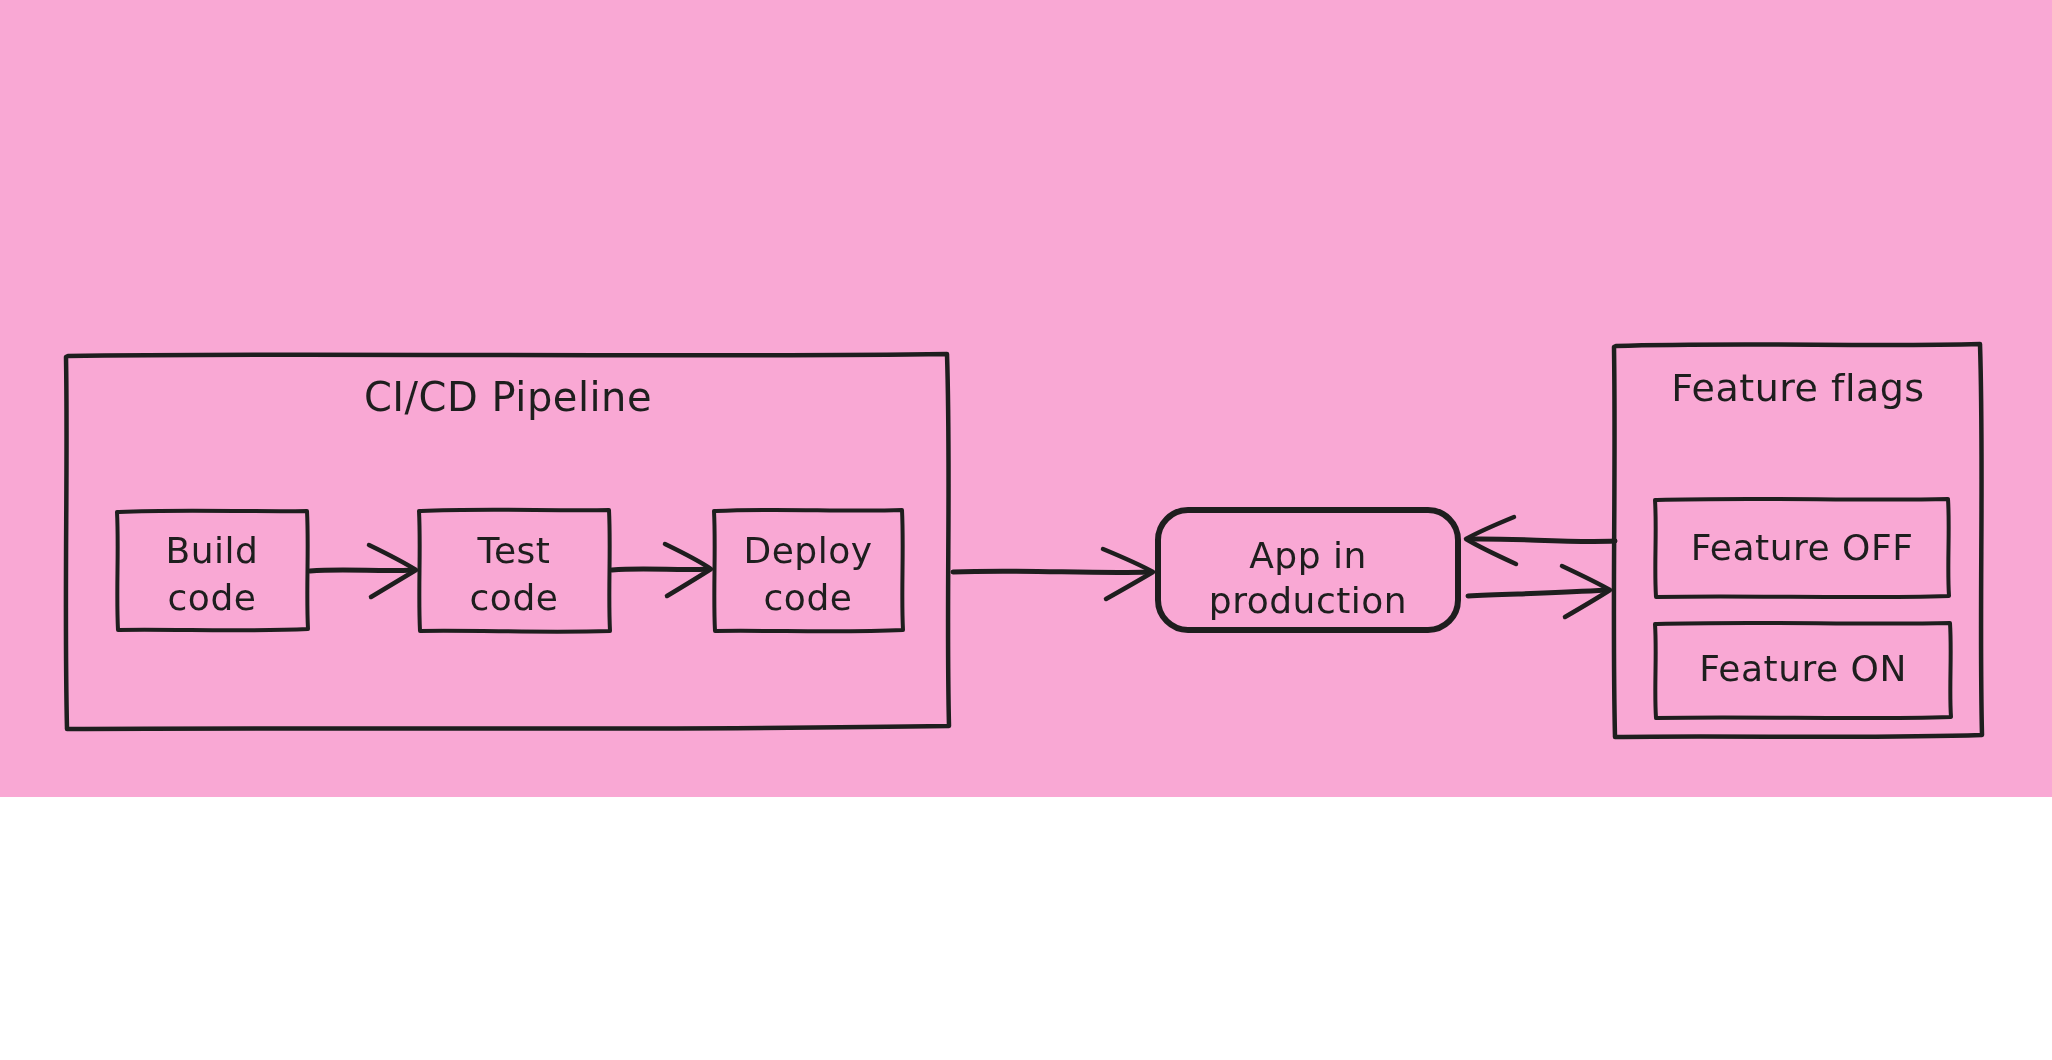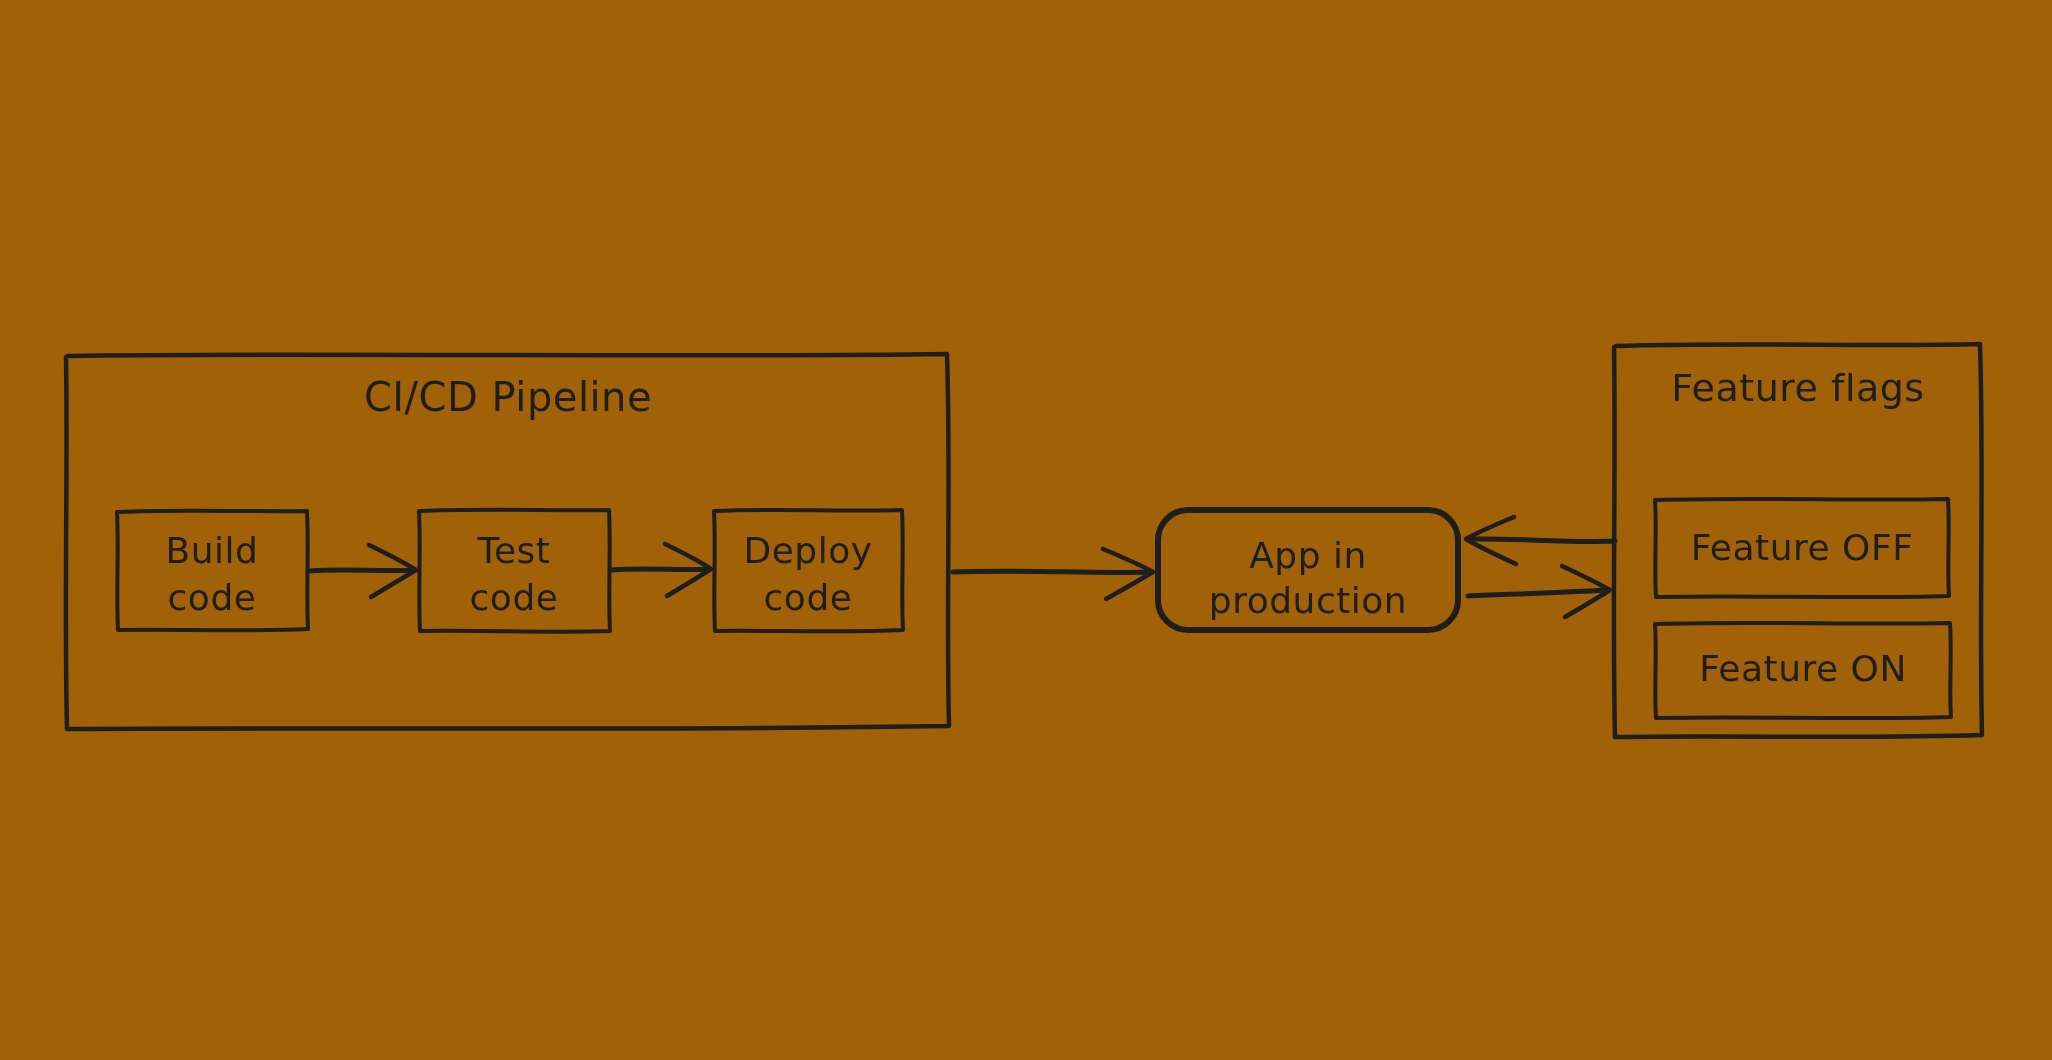--- a/index.html
+++ b/index.html
@@ -3,22 +3,22 @@
 <meta charset="utf-8">
 <style>
   html, body {
     margin: 0;
     padding: 0;
     background: #ffffff;
   }
   .page {
     position: relative;
     width: 2052px;
-    height: 1060px;
-    background: #a16207;
+    height: 797px;
+    background: #f9a8d4;
     overflow: hidden;
     font-family: "DejaVu Sans", "Liberation Sans", sans-serif;
   }
   svg { display: block; }
   .shape { fill: none; stroke-linecap: round; stroke-linejoin: round; }
   .w4  { stroke-width: 4; }
   .w45 { stroke-width: 4.5; }
   .w5  { stroke-width: 5; }
   .w6  { stroke-width: 6; }
   .lbl {

